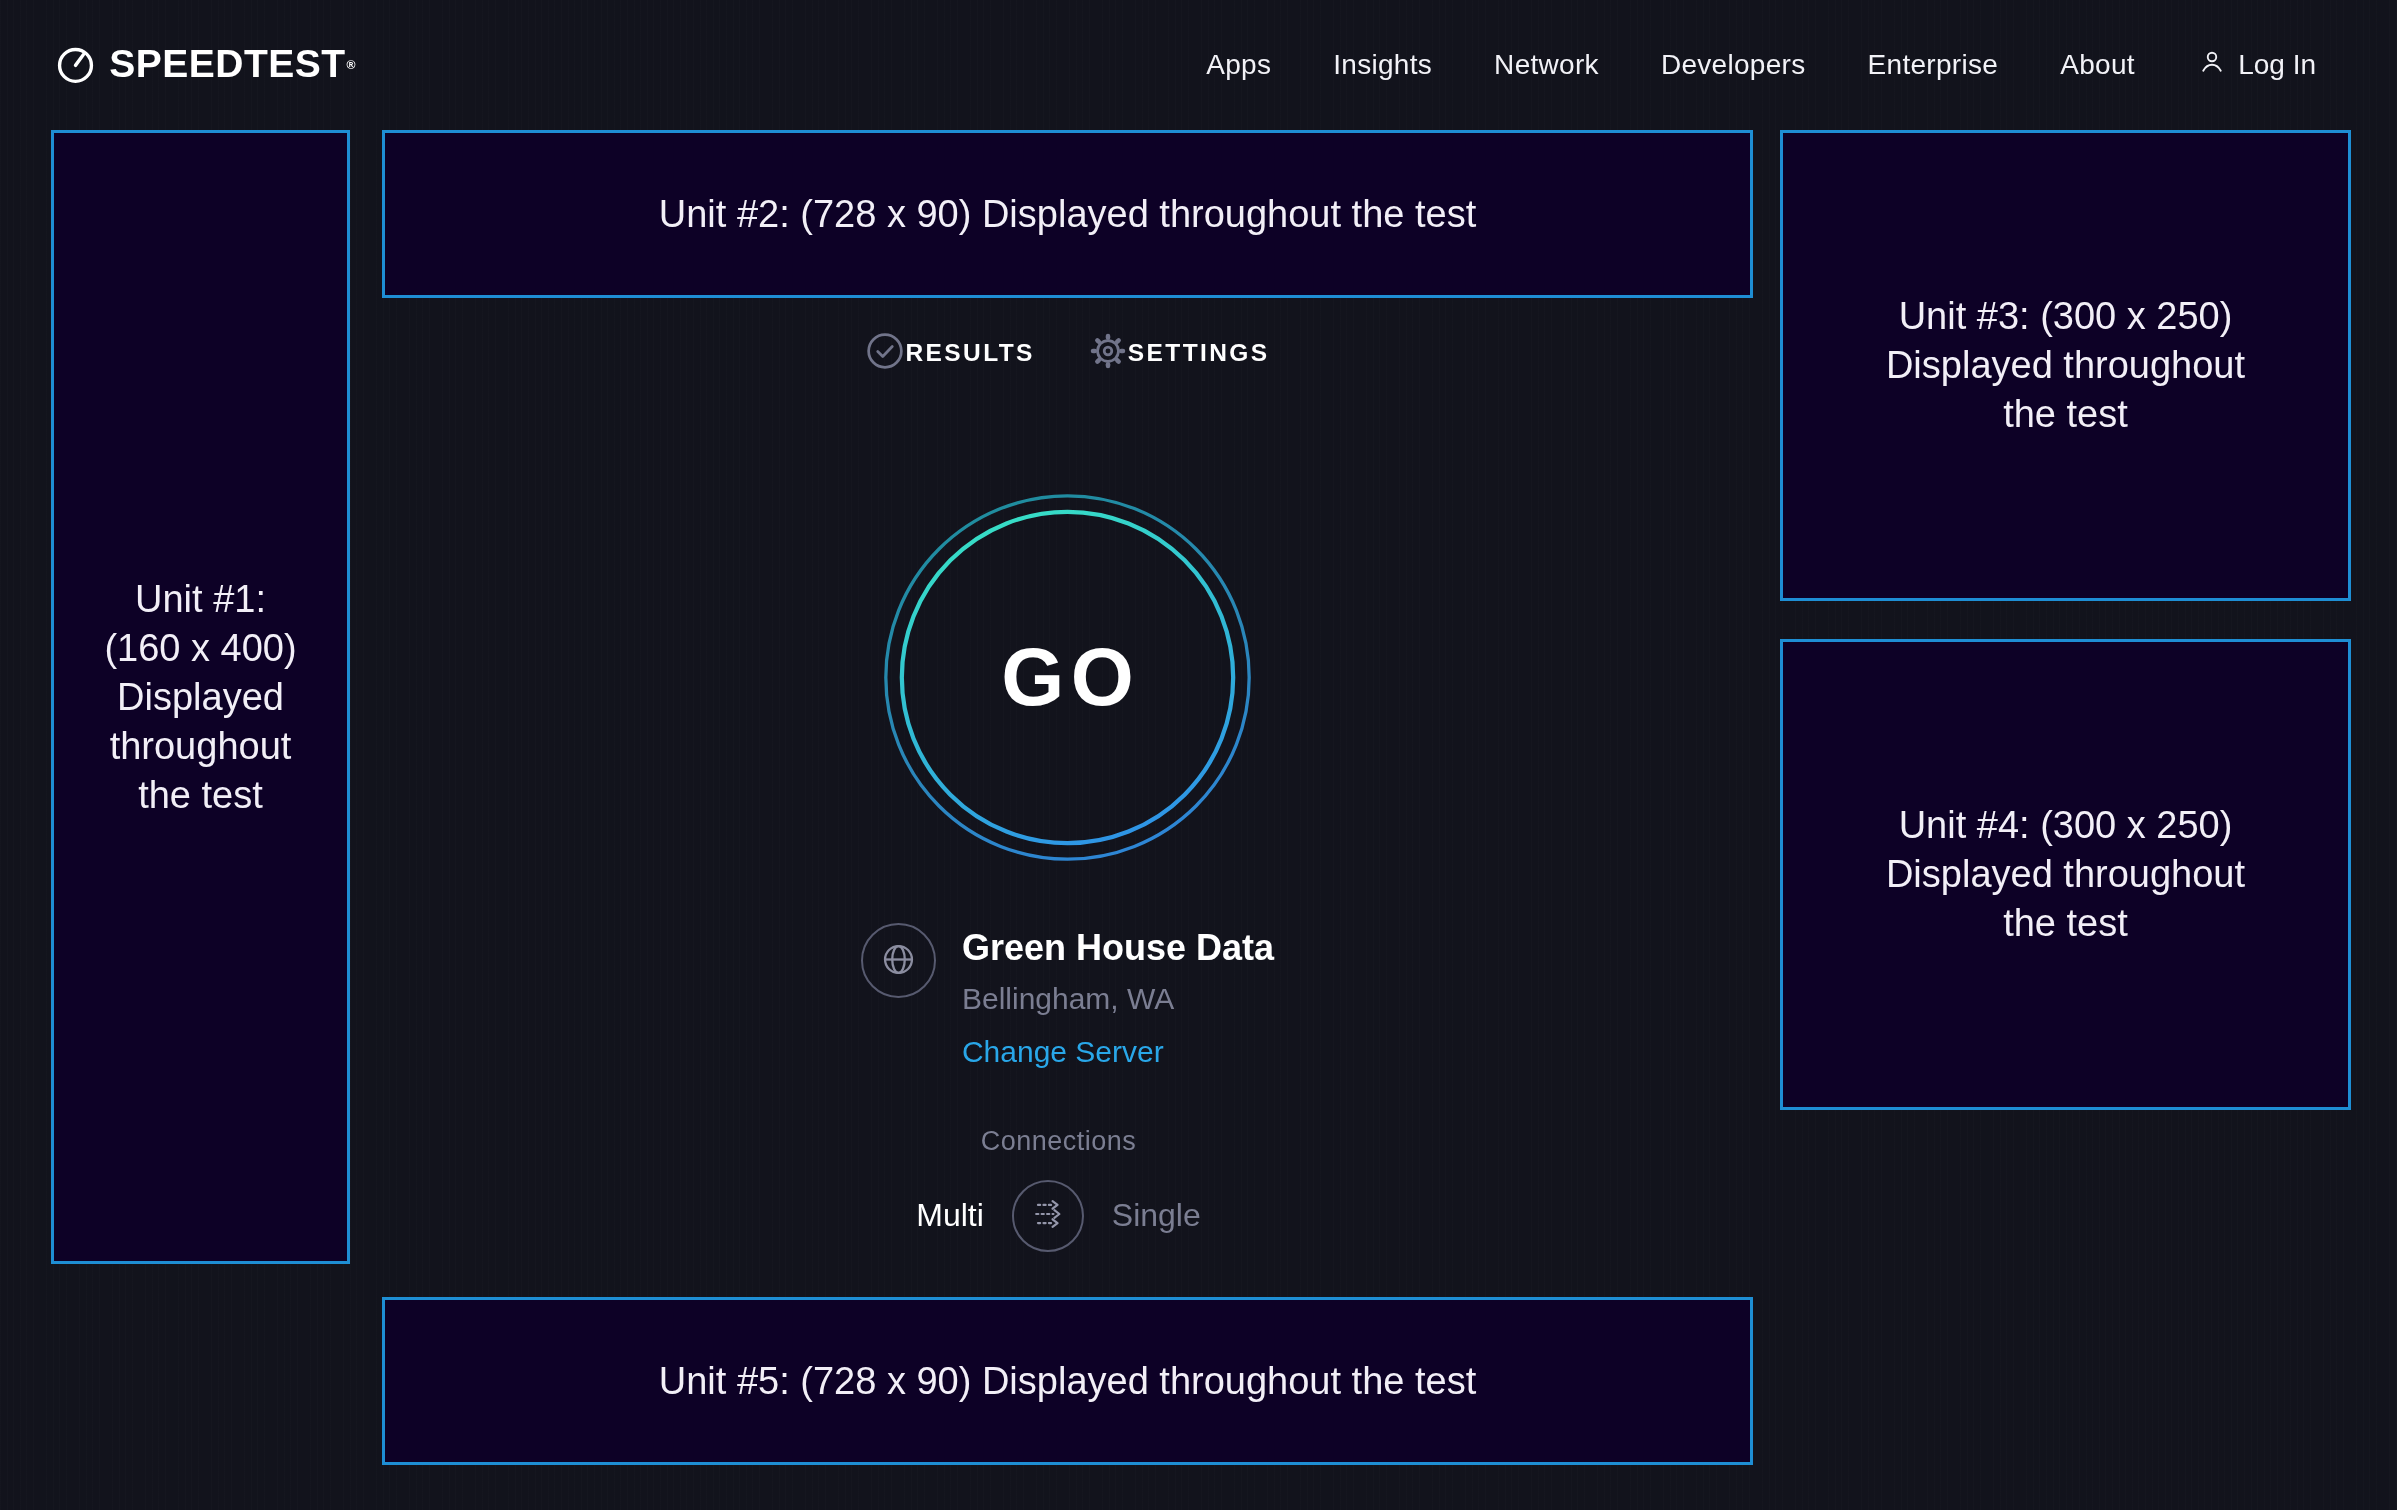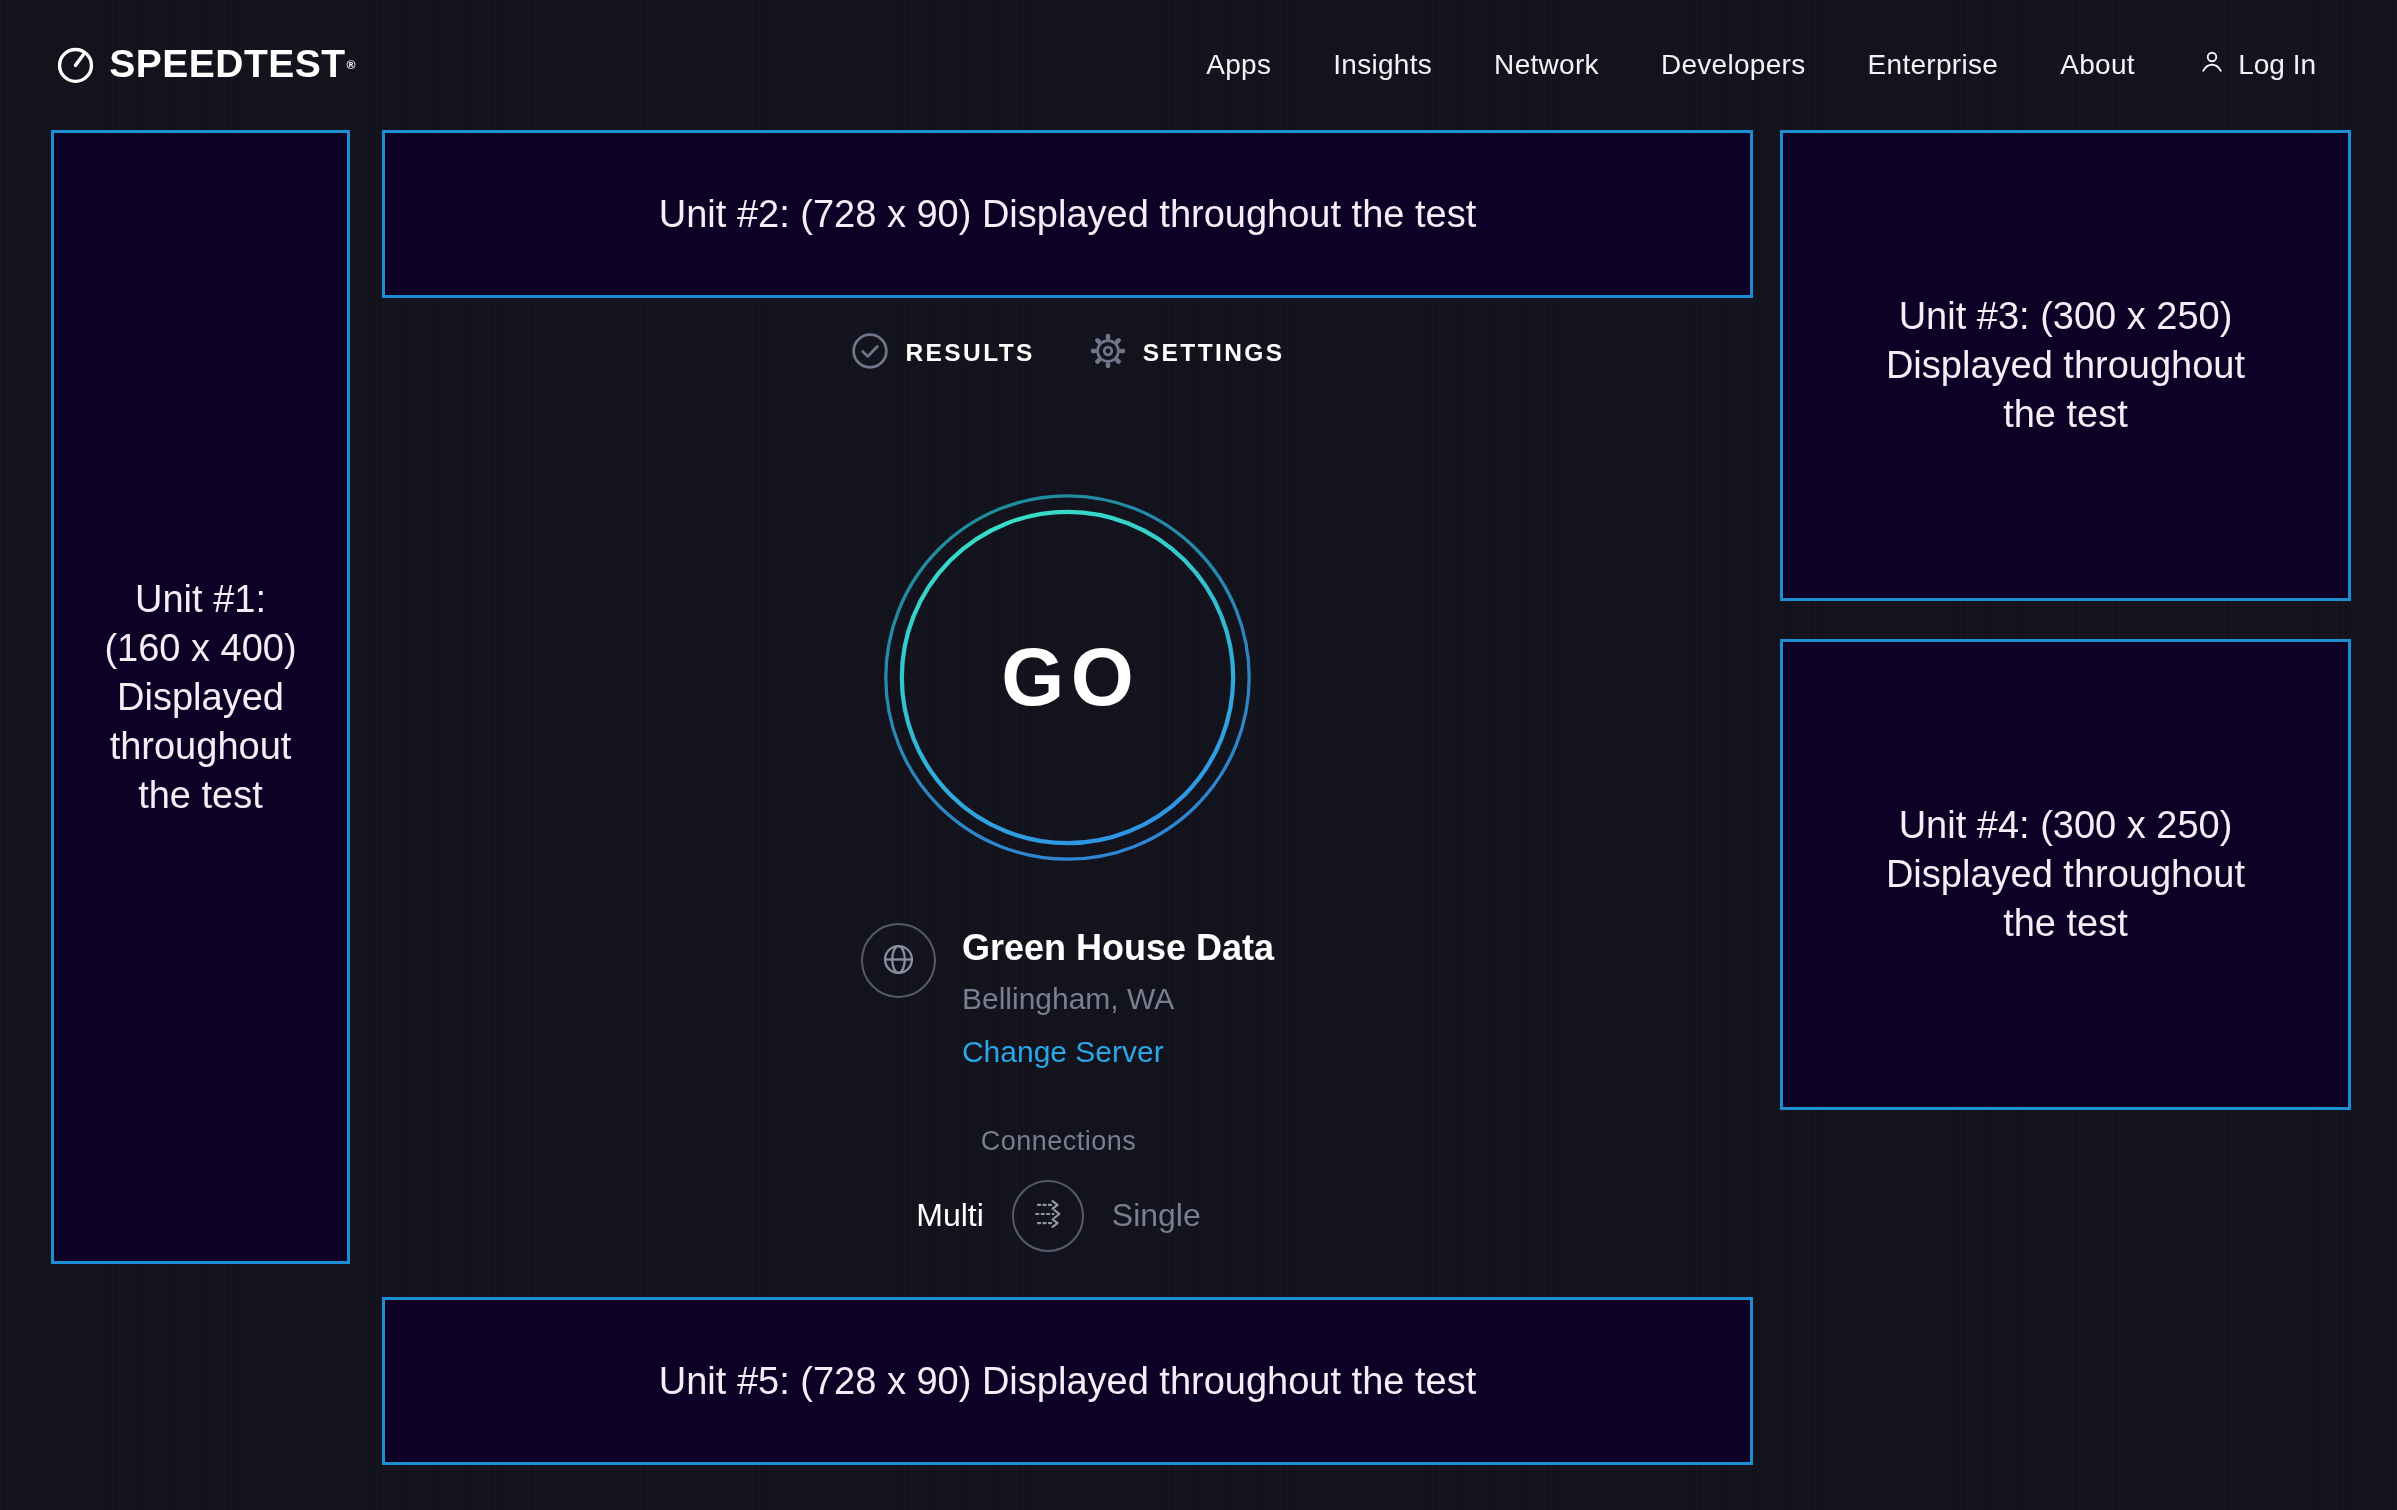--- a/index.html
+++ b/index.html
@@ -34,21 +34,21 @@
   .ad-2 { left:382px;  top:130px;  width:1371px; height:168px; }
   .ad-3 { left:1780px; top:130px;  width:571px;  height:471px; }
   .ad-4 { left:1780px; top:639px;  width:571px;  height:471px; }
   .ad-5 { left:382px;  top:1297px; width:1371px; height:168px; }
 
   
   .tabs {
     position:absolute; left:382px; top:331px; width:1371px;
     display:flex; justify-content:center; align-items:center; gap:53px;
   }
-  .tab { display:flex; align-items:center; gap:15px; cursor:pointer; }
+  .tab { display:flex; align-items:center; cursor:pointer; }
   .tab-label { color:#ffffff; font-size:24.5px; font-weight:700; letter-spacing:2.4px; }
 
   
   .go-wrap { position:absolute; left:883px; top:493px; width:369px; height:369px; cursor:pointer; }
   .go-wrap svg { position:absolute; left:0; top:0; }
   .go-label {
     position:absolute; left:0; top:0; width:369px; height:369px;
     display:flex; align-items:center; justify-content:center;
     color:#ffffff; font-size:81px; font-weight:600; letter-spacing:6.6px; padding-left:6.6px;
   }

